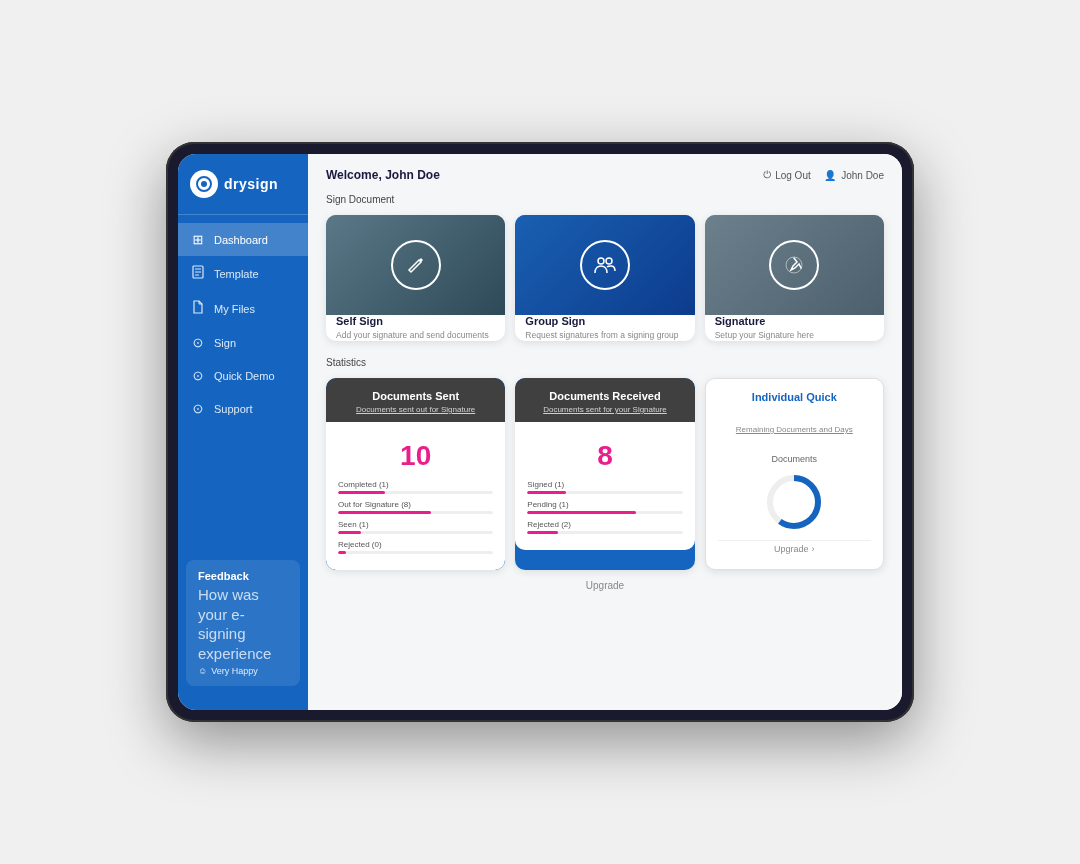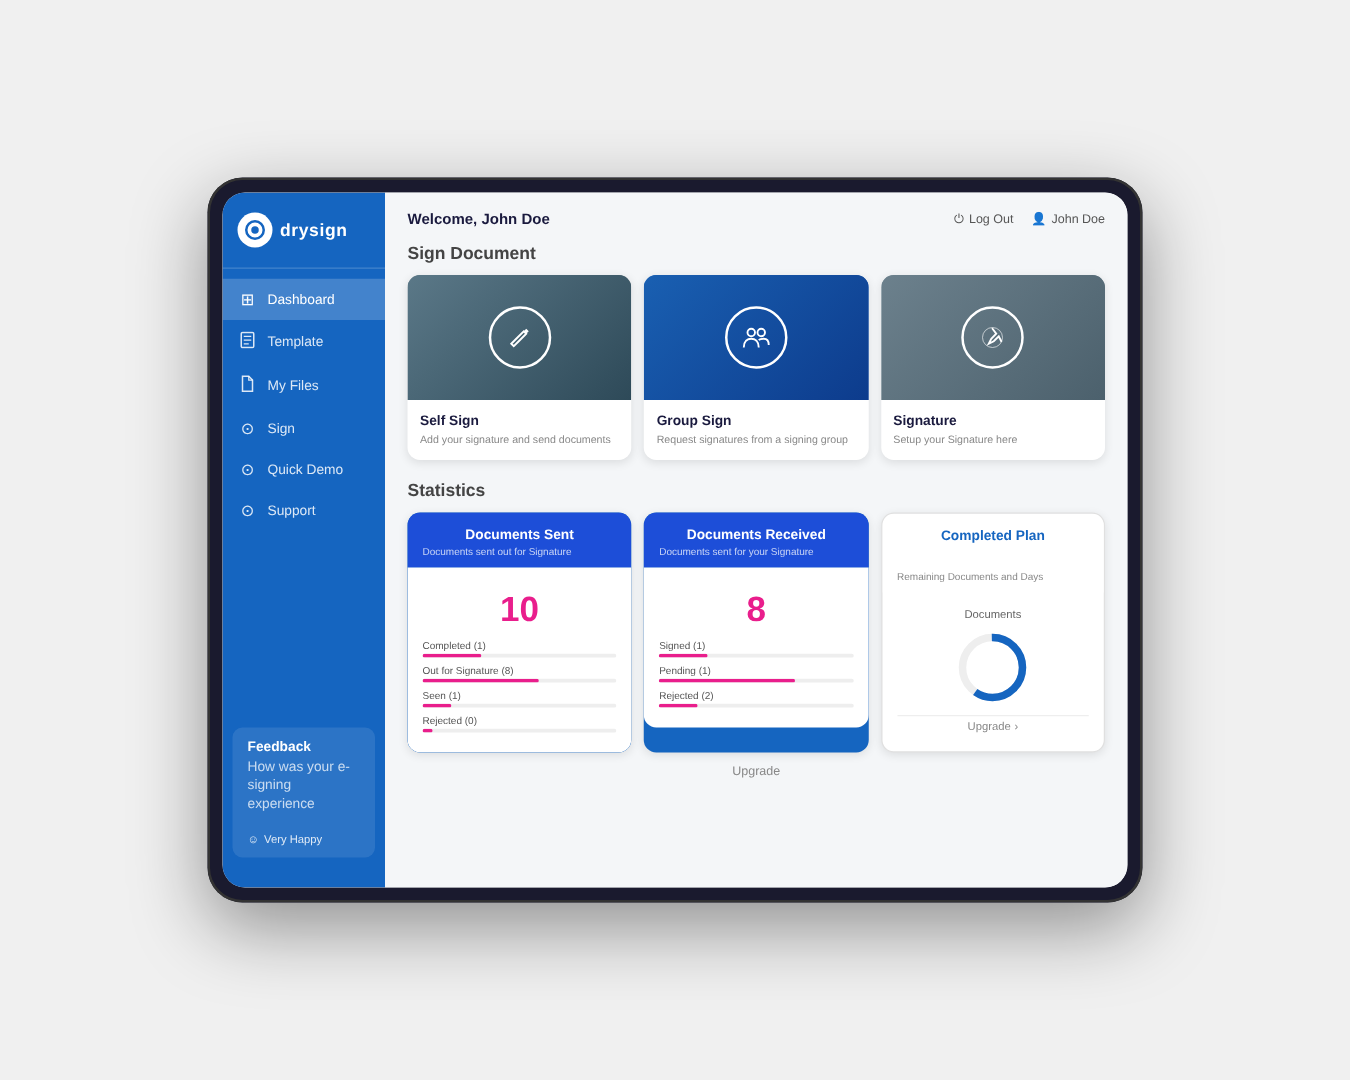--- a/index.html
+++ b/index.html
@@ -111,23 +111,23 @@
 
     .feedback-title {
       color: white;
       font-size: 11px;
       font-weight: 700;
       margin-bottom: 3px;
     }
 
     .feedback-sub {
       color: rgba(255,255,255,0.75);
-      font-size: 11px;
+      font-size: 15px;
       line-height: 1.3;
-      margin-bottom: 16px;
+      margin-bottom: 3px;
     }
 
     .feedback-option {
       display: flex;
       align-items: center;
       gap: 4px;
       color: rgba(255,255,255,0.85);
       font-size: 9px;
     }
 
@@ -169,22 +169,22 @@
 
     .user-info {
       display: flex;
       align-items: center;
       gap: 4px;
       font-size: 10px;
       color: #555;
     }
 
     .section-title {
-      font-size: 14px;
-      font-weight: 700;
+      font-size: 10px;
+      font-weight: 400;
       color: #444;
       margin-bottom: 10px;
     }
 
     
     .sign-cards {
       display: grid;
       grid-template-columns: repeat(3, 1fr);
       gap: 10px;
       margin-bottom: 16px;
@@ -225,21 +225,21 @@
       border: 2px solid white;
       border-radius: 50%;
       display: flex;
       align-items: center;
       justify-content: center;
       color: white;
       font-size: 20px;
     }
 
     .sign-card-body {
-      padding: 11px 10px;
+      padding: 0 10px;
     }
 
     .sign-card-title {
       font-size: 11px;
       font-weight: 700;
       color: #1a1a3e;
       margin-bottom: 3px;
     }
 
     .sign-card-desc {
@@ -262,21 +262,21 @@
       box-shadow: 0 2px 8px rgba(0,0,0,0.1);
     }
 
     .stat-card.light {
       background: white;
       border: 1px solid #e0e0e0;
     }
 
     .stat-card-header {
       padding: 12px 12px 8px;
-      background: #1d4ed8;
+      background: #404040;
       border-radius: 10px 10px 0 0;
     }
 
     .stat-card-header.light {
       background: white;
     }
 
     .stat-card-title {
       font-size: 11px;
       font-weight: 700;
@@ -285,21 +285,22 @@
       margin-bottom: 3px;
     }
 
     .stat-card-title.blue {
       color: #1565c0;
     }
 
     .stat-card-subtitle {
       font-size: 8px;
       color: rgba(255,255,255,0.75);
-      text-align: left;
+      text-align: center;
+      text-decoration: underline;
     }
 
     .stat-card-subtitle.blue {
       color: #888;
       margin-top: 22px;
     }
 
     .stat-card-body {
       background: white;
       padding: 10px 12px;
@@ -558,21 +559,21 @@
                 <div class="stat-row-label">Rejected (2)</div>
                 <div class="stat-bar">
                     <div class="stat-bar-fill" style="width:20%"></div>
                   </div>
               </div>
             </div>
           </div>
 
           <div class="stat-card light">
             <div class="stat-card-header light" style="background:white;padding:12px 12px 8px;">
-              <div class="stat-card-title blue">Completed Plan</div>
+              <div class="stat-card-title blue">Individual Quick</div>
               <div class="stat-card-subtitle blue">Remaining Documents and Days</div>
             </div>
             <div class="individual-plan-body">
               <div class="plan-label">Documents</div>
               <div style="display:flex;justify-content:center;margin:8px 0;">
                 <svg width="60" height="60" viewBox="0 0 60 60">
                   <circle cx="30" cy="30" r="24" fill="none" stroke="#eee" stroke-width="6"></circle>
                   <circle cx="30" cy="30" r="24" fill="none" stroke="#1565c0" stroke-width="6" stroke-dasharray="90 60" stroke-dashoffset="0" transform="rotate(-90 30 30)"></circle>
                 </svg>
               </div>

